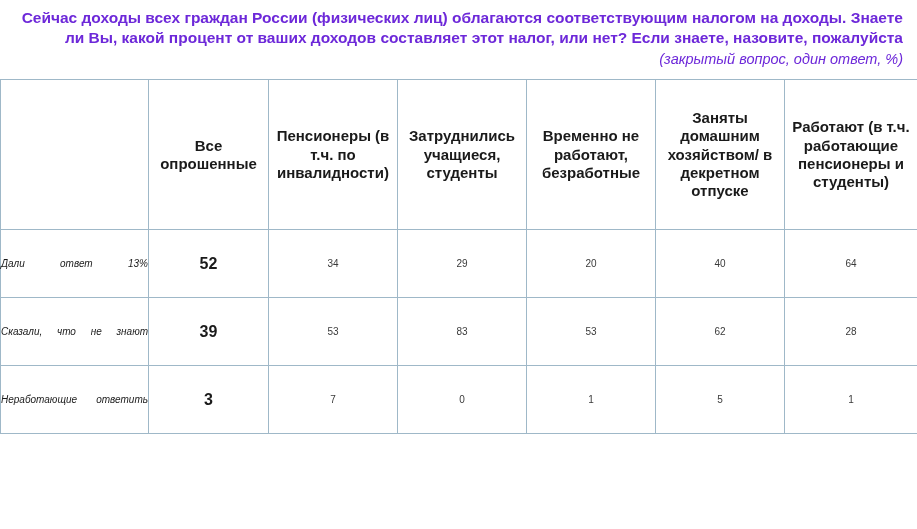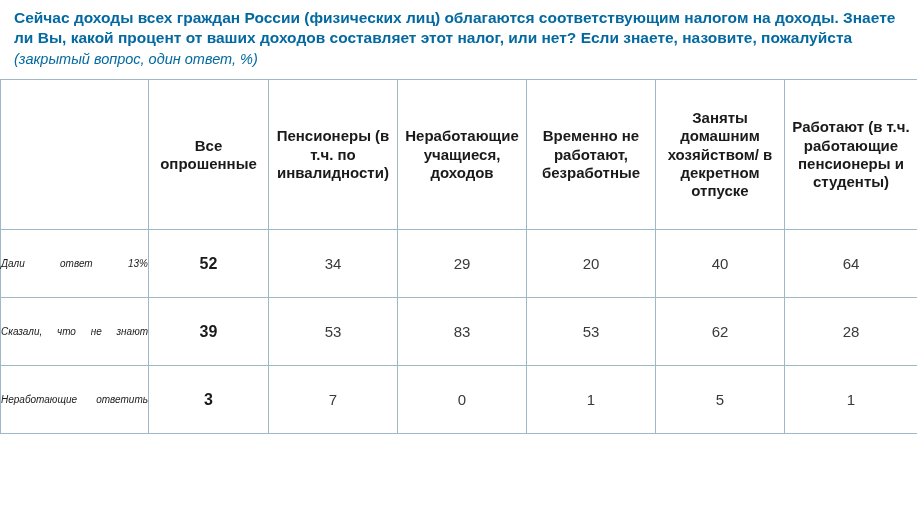--- a/index.html
+++ b/index.html
@@ -15,25 +15,25 @@
     color: #1a1a1a;
     overflow: hidden;
   }
   .sheet {
     width: 917px;
     height: 529px;
     position: relative;
   }
   .title {
     padding: 8px 14px 10px 14px;
-    text-align: left;
+    text-align: right;
     font-size: 15.5px;
     font-weight: bold;
     line-height: 1.32;
-    color: #0369a1;
+    color: #6d28d9;
   }
   .title .note {
     font-weight: normal;
     font-style: italic;
     font-size: 14.5px;
   }
   table.poll {
     border-collapse: collapse;
     table-layout: fixed;
     width: 917px;
@@ -57,21 +57,21 @@
     border-left: 1px solid #ffffff;
     border-top: 1px solid #ffffff;
   }
   .col-label { width: 148px; }
   .col-all   { width: 120px; }
   .col-data  { width: 129px; }
   .col-data-last { width: 133px; }
 
   tbody td {
     height: 68px;
-    font-size: 15px;
+    font-size: 10px;
     text-align: center;
     color: #3a3a3a;
   }
   td.rowlabel {
     text-align: justify;
     text-align-last: justify;
     font-style: italic;
     font-size: 10px;
     color: #1a1a1a;
     padding: 0 9px;
@@ -105,21 +105,21 @@
       <col class="col-data">
       <col class="col-data">
       <col class="col-data">
       <col class="col-data-last">
     </colgroup>
     <thead>
       <tr>
         <th class="corner"></th>
         <th>Все опрошенные</th>
         <th>Пенсионеры (в т.ч. по инвалидности)</th>
-        <th>Неработающие учащиеся, доходов</th>
+        <th>Затруднились учащиеся, студенты</th>
         <th>Временно не работают, безработные</th>
         <th>Заняты домашним хозяйством/ в декретном отпуске</th>
         <th>Работают (в т.ч. работающие пенсионеры и студенты)</th>
       </tr>
     </thead>
     <tbody>
       <tr>
         <td class="rowlabel">
             <span>Дали ответ 13%</span>
           </td>

